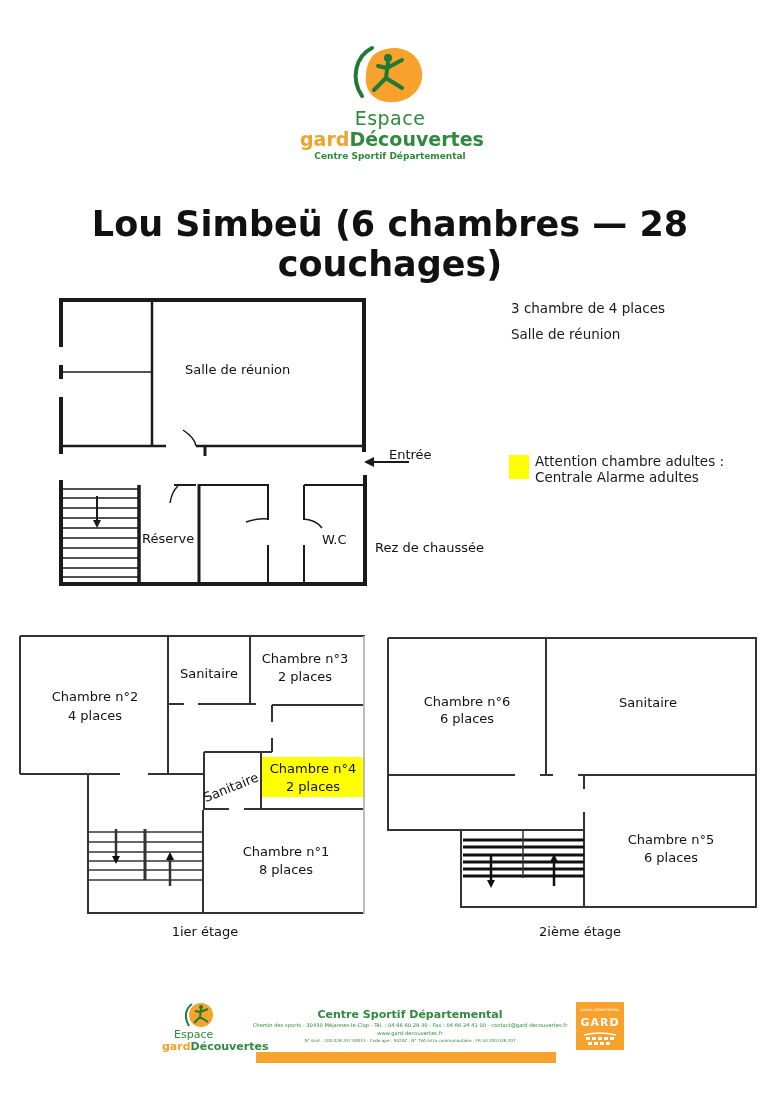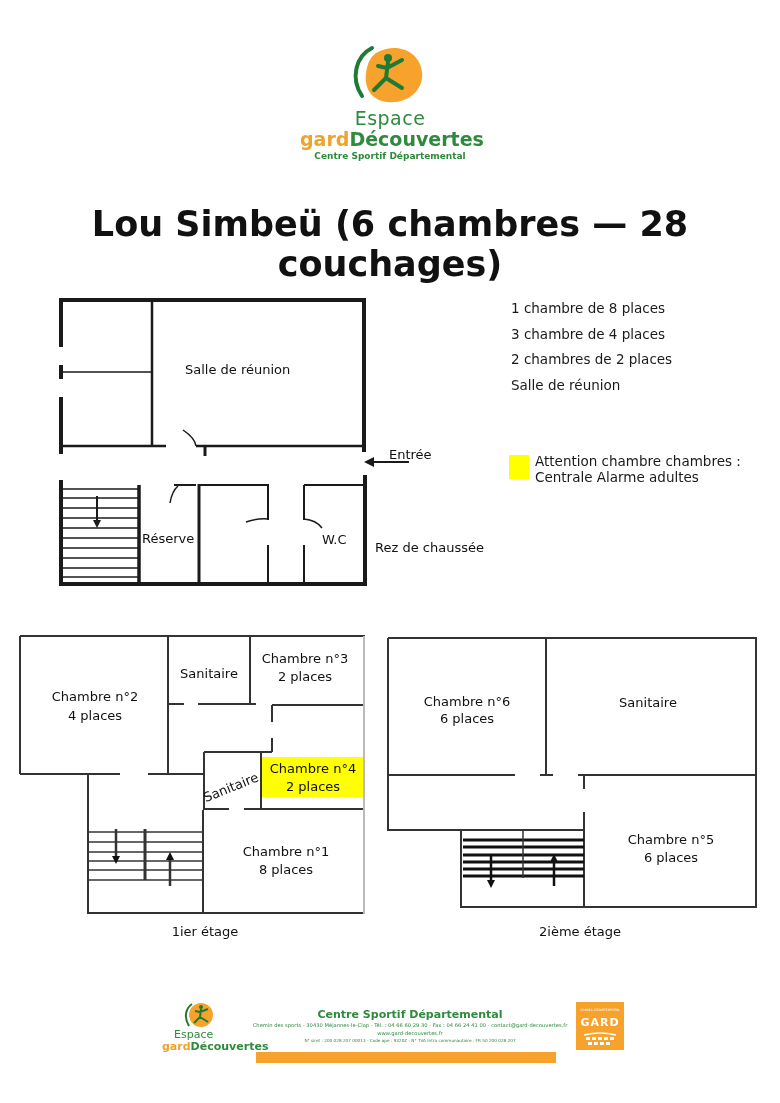--- a/index.html
+++ b/index.html
@@ -56,27 +56,25 @@
     <path d="M40 18 L38 34 L26 46 M38 34 L54 44 M39 24 L30 22 M39 24 L54 16" stroke="#1f7a34" stroke-width="4" fill="none" stroke-linecap="round"></path>
   </svg>
   <div class="abs logo-word1">Espace</div>
   <div class="abs logo-word2"><span class="g">gard</span><span>Découvertes</span></div>
   <div class="abs logo-sub">Centre Sportif Départemental</div>
 </div>
 
 <div class="abs title">Lou Simbeü (6 chambres — 28 couchages)</div>
 
 <div class="abs legend">
-  <div class="li">1 chambre de 8 places</div>
   <div class="li">3 chambre de 4 places</div>
-  <div class="li">2 chambres de 2 places</div>
   <div class="li">Salle de réunion</div>
 </div>
 <div class="abs legend-note">
-  <span class="swatch"></span><span class="note-text"><span>Attention chambre chambres :</span><br><span>Centrale Alarme adultes</span></span>
+  <span class="swatch"></span><span class="note-text"><span>Attention chambre adultes :</span><br><span>Centrale Alarme adultes</span></span>
 </div>
 
 <svg class="abs" style="left:0;top:0" width="780" height="1103" viewBox="0 0 780 1103">
   <g stroke="#1a1a1a" fill="none">
 
     <line x1="59" y1="300" x2="366" y2="300" stroke-width="4"></line>
 
     <line x1="61" y1="300" x2="61" y2="347" stroke-width="4"></line>
     <line x1="61" y1="365" x2="61" y2="379" stroke-width="4"></line>
     <line x1="61" y1="397" x2="61" y2="454" stroke-width="4"></line>

